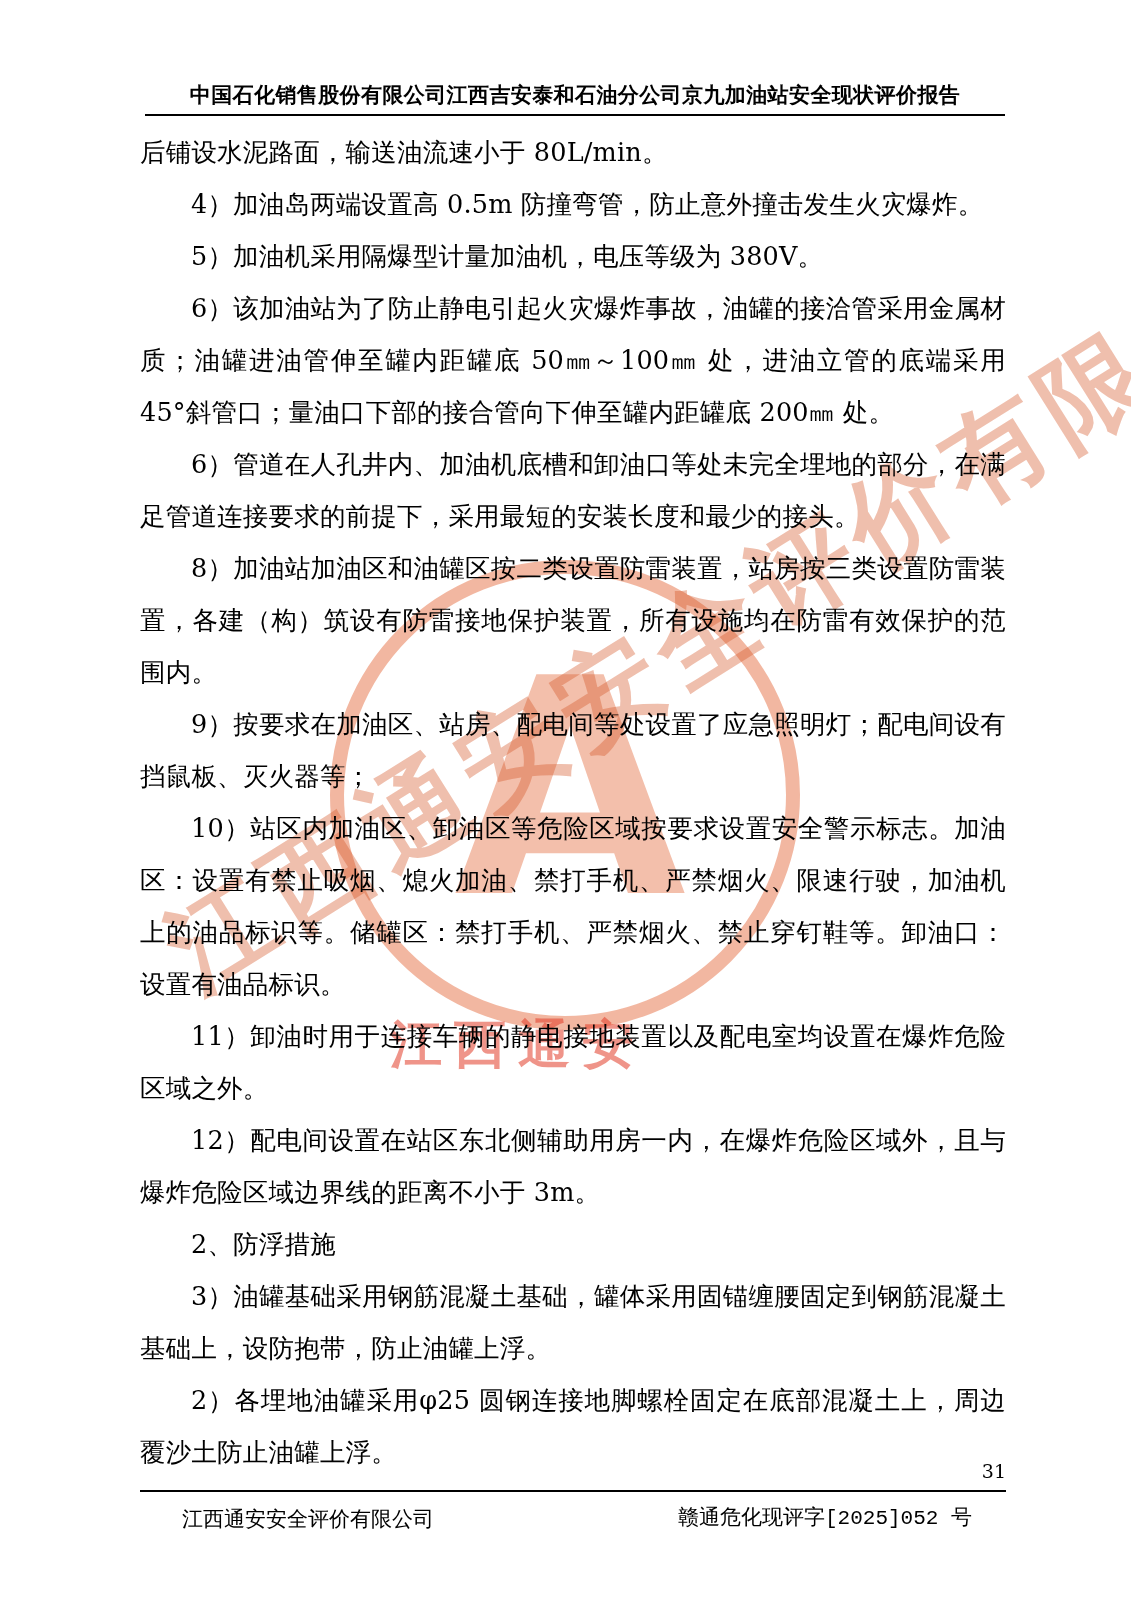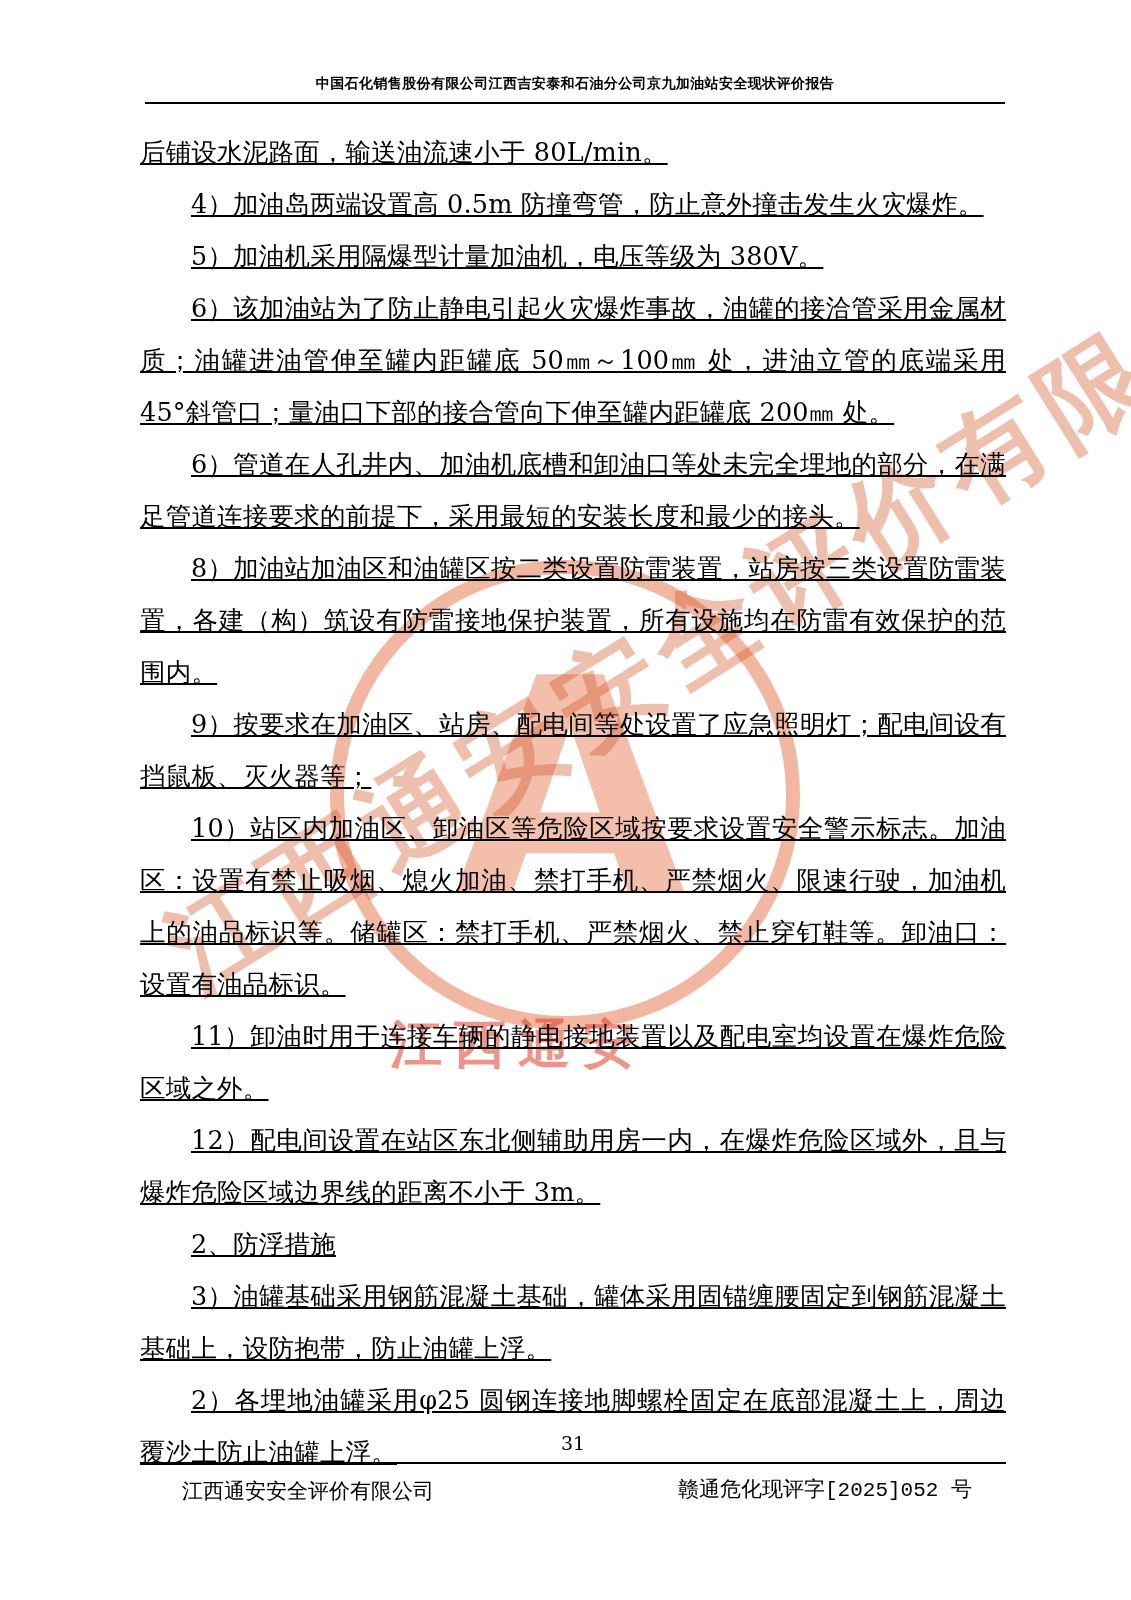--- a/index.html
+++ b/index.html
@@ -94,61 +94,62 @@
     position: relative;
     z-index: 2;
   }
   .header {
     position: absolute;
     left: 145px;
     top: 68px;
     width: 860px;
   }
   .header-title {
-    font-size: 14px;
+    font-size: 21px;
     font-weight: bold;
     text-align: center;
     letter-spacing: 0.4px;
     line-height: 30px;
     white-space: nowrap;
+    margin-top: 12px;
   }
   .header-rule {
     margin-top: 4px;
     border-top: 2.5px solid #000;
   }
 
   .body-text {
     position: absolute;
     left: 140px;
     top: 126px;
     width: 866px;
   }
   .para {
     font-size: 25.5px;
     line-height: 52px;
     text-align: justify;
     text-justify: inter-ideograph;
     letter-spacing: 0.2px;
     margin: 0;
-    text-decoration: underline;
   }
   .para.indent {
     text-indent: 51px;
   }
 
   .footer {
     position: absolute;
     left: 140px;
     top: 1430px;
     width: 866px;
   }
   .page-num {
-    text-align: center;
+    text-align: right;
     font-size: 19px;
     line-height: 26px;
+    margin-top: 28px;
   }
   .footer-rule {
     margin-top: 6px;
     border-top: 2.2px solid #000;
   }
   .footer-row {
     display: flex;
     justify-content: space-between;
     padding-top: 12px;
     font-size: 21px;

